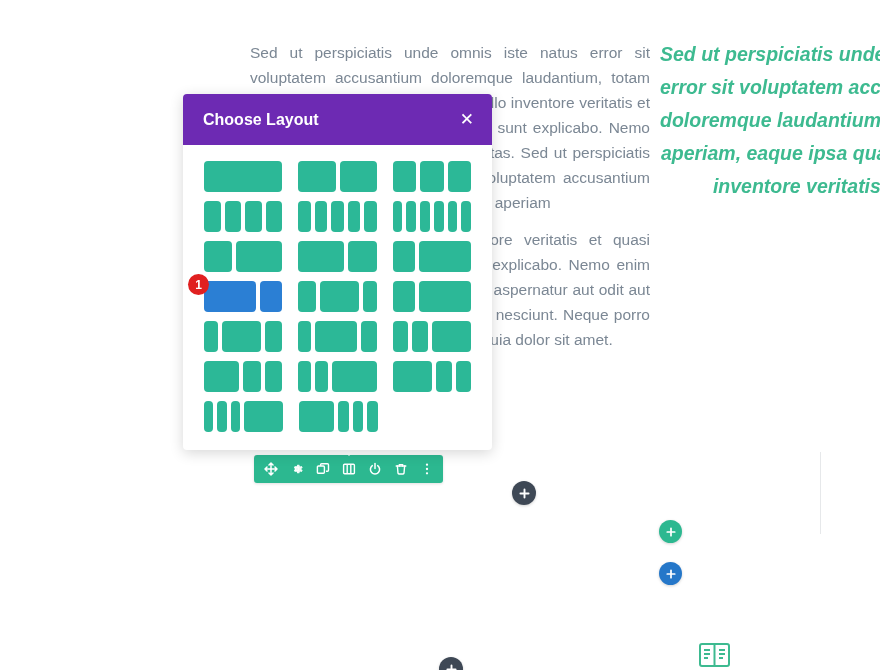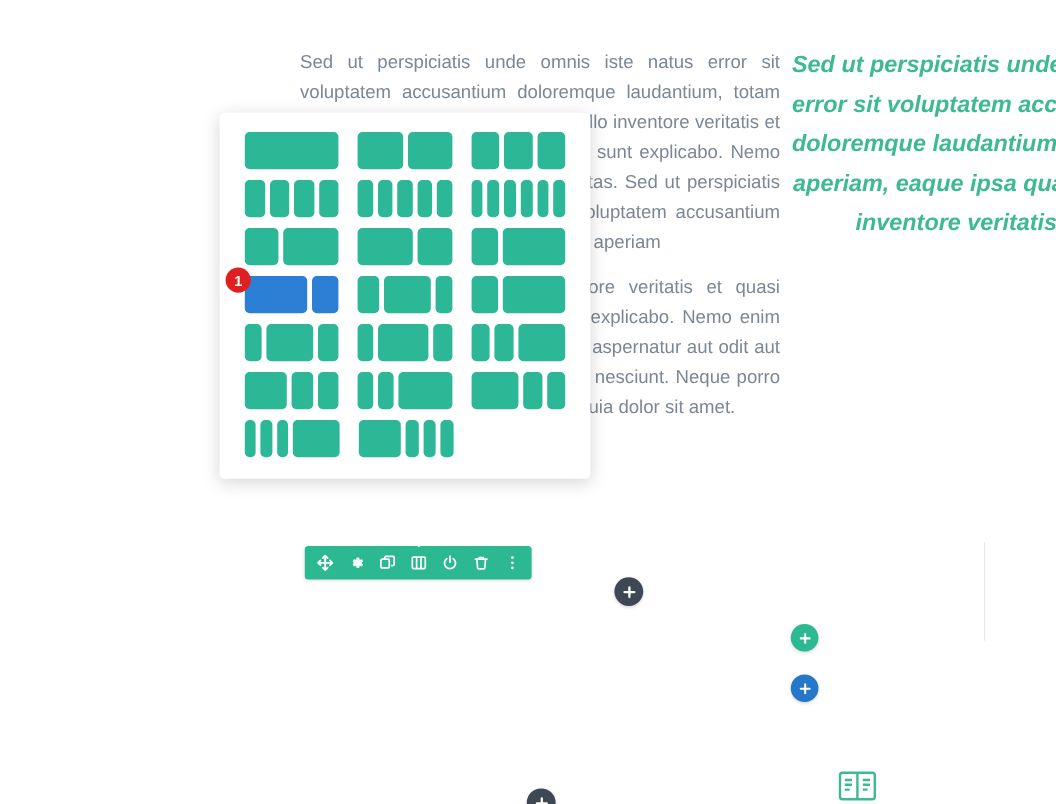--- a/index.html
+++ b/index.html
@@ -250,20 +250,24 @@
     <div class="tb-icon">
       <svg width="14" height="14" viewBox="0 0 14 14" fill="currentColor">
         <circle cx="7" cy="2.7" r="1.15"></circle>
         <circle cx="7" cy="7" r="1.15"></circle>
         <circle cx="7" cy="11.3" r="1.15"></circle>
       </svg>
     </div>
   </div>
 
   <div id="modal">
+    <div id="modal-header">
+      <div id="modal-title">Choose Layout</div>
+      <div id="modal-close">✕</div>
+    </div>
     <div id="modal-body">
         <div class="layout-row">
           <div class="layout-cell">
             <div class="col" style="flex: 1 1 0px;"></div>
           </div>
           <div class="layout-cell">
             <div class="col" style="flex: 0.5 1 0px;"></div>
             <div class="col" style="flex: 0.5 1 0px;"></div>
           </div>
           <div class="layout-cell">

